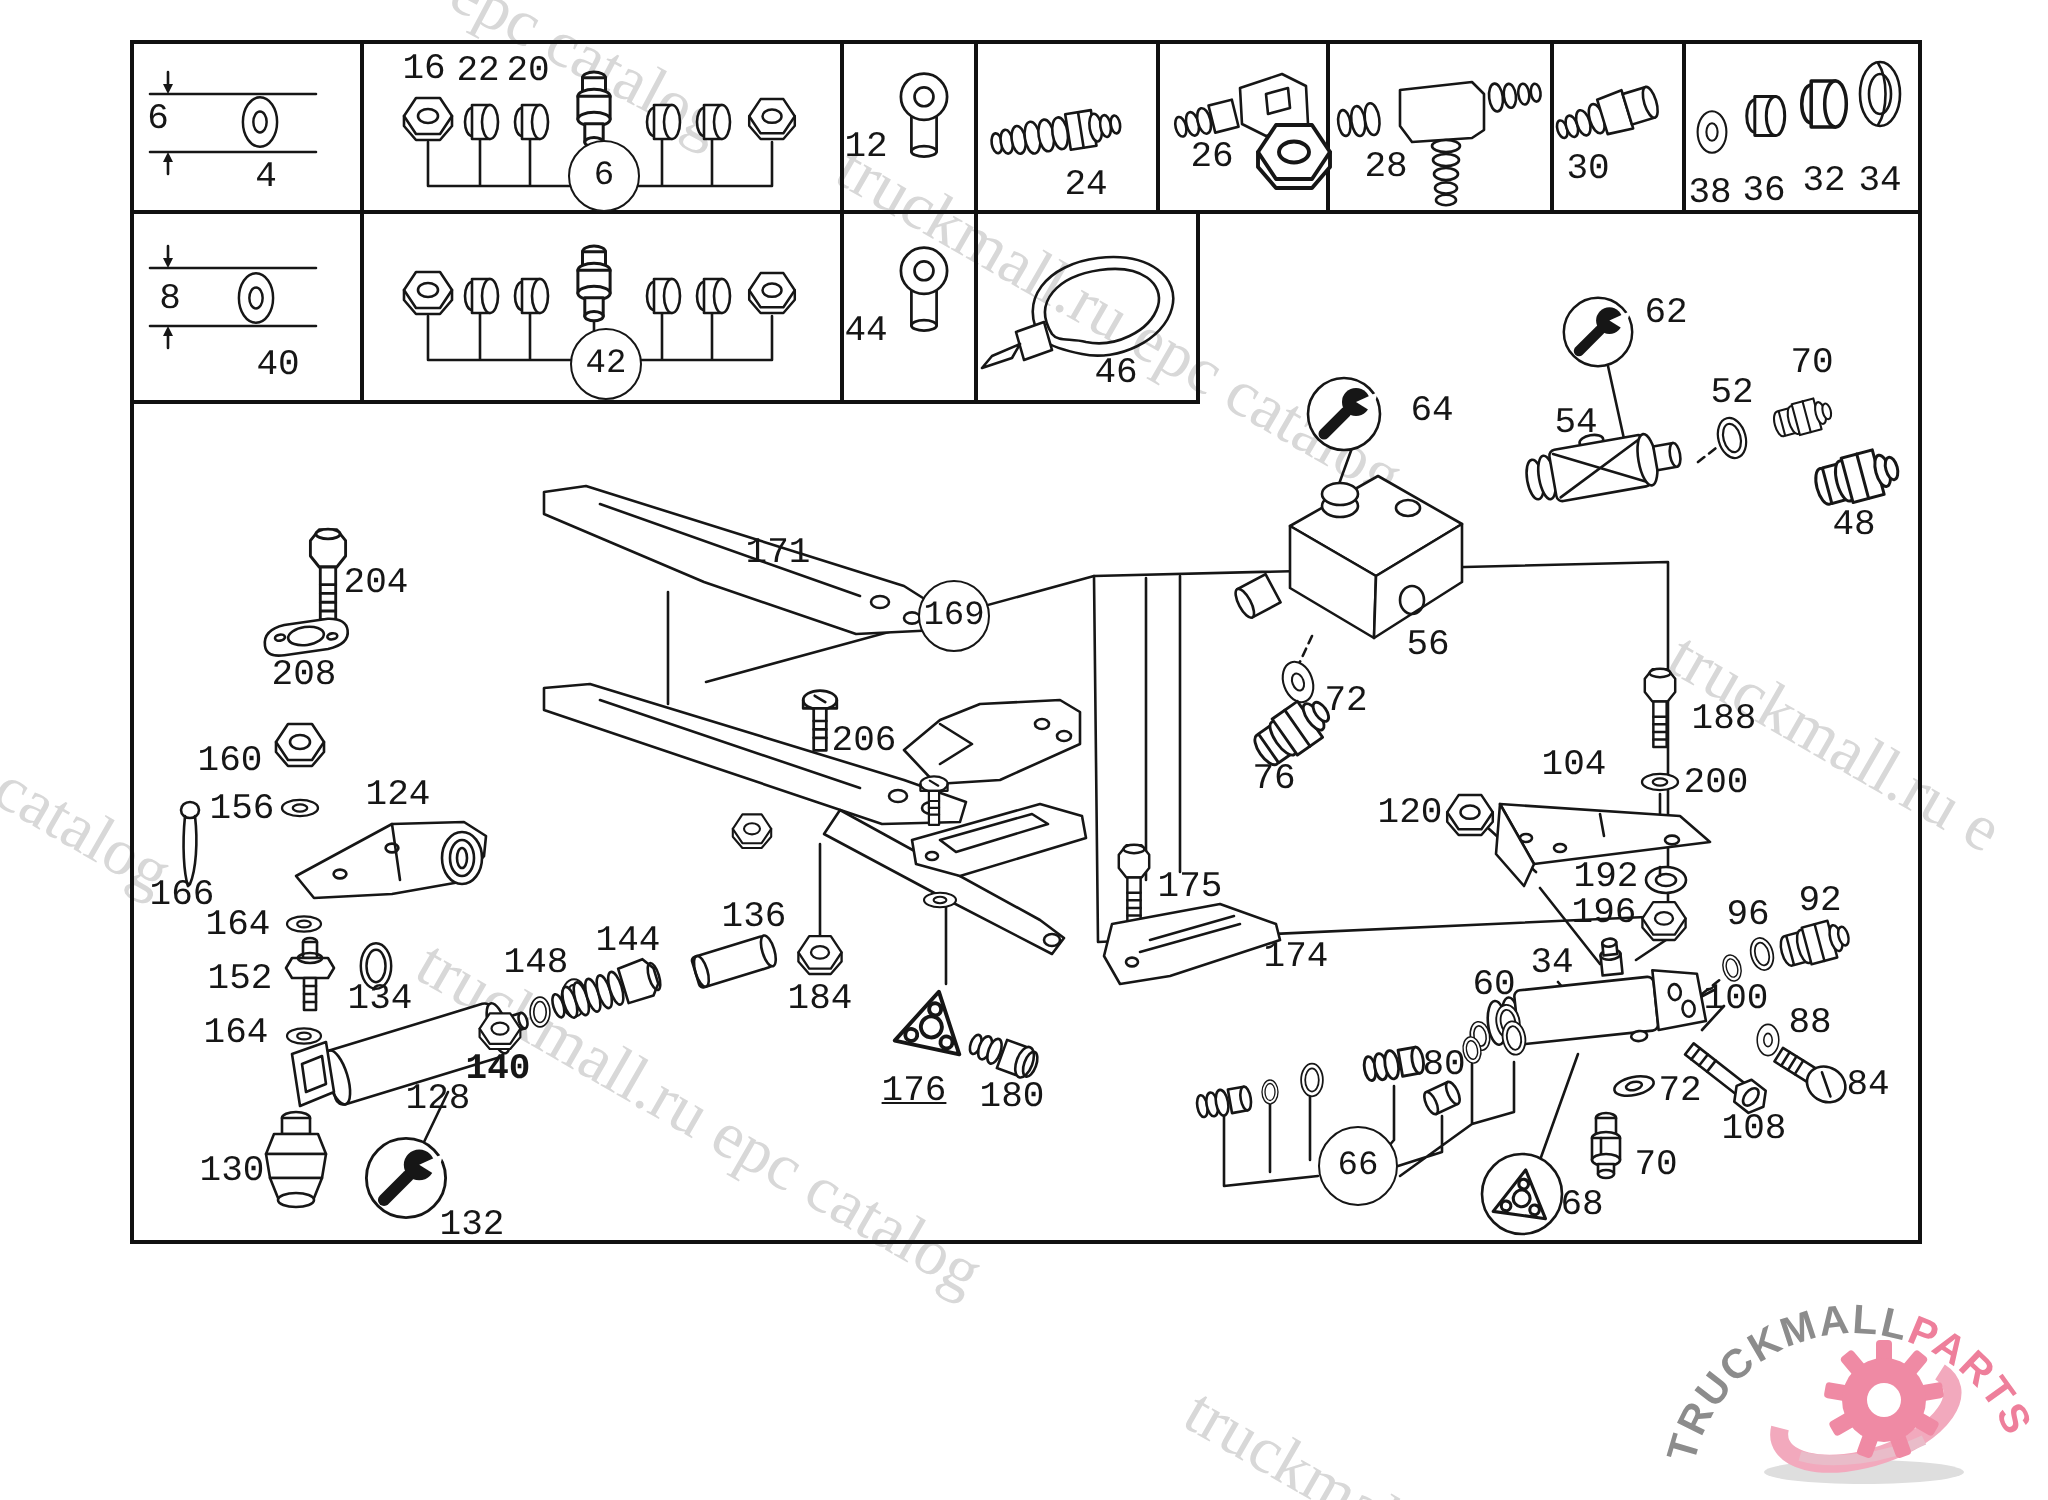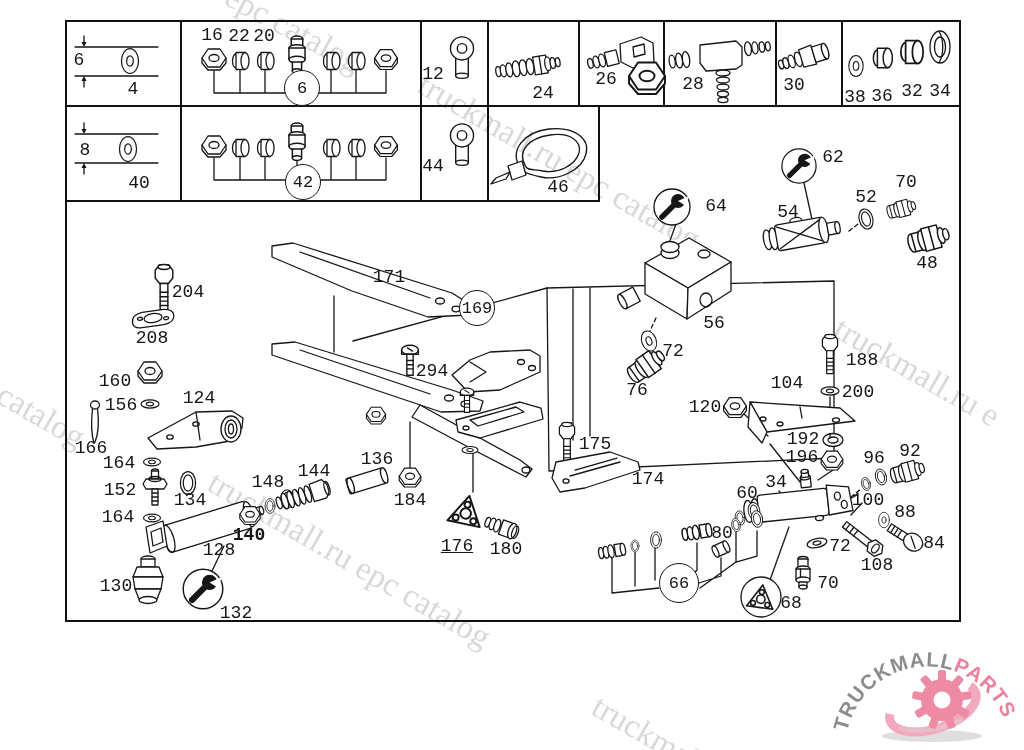--- a/index.html
+++ b/index.html
@@ -521,21 +521,21 @@
       <span class="part-label" style="left: 249px; top: 535px; font-weight: bold;">140</span>
       <span class="part-label" style="left: 219px; top: 550px;">128</span>
       <span class="part-label" style="left: 116px; top: 586px;">130</span>
       <span class="part-label" style="left: 236px; top: 593px; margin-top: 20px;">132</span>
       <span class="part-label" style="left: 314px; top: 471px;">144</span>
       <span class="part-label" style="left: 377px; top: 459px;">136</span>
       <span class="part-label" style="left: 410px; top: 500px;">184</span>
       <span class="part-label" style="left: 457px; top: 546px; text-decoration: underline;">176</span>
       <span class="part-label" style="left: 506px; top: 549px;">180</span>
       <span class="part-label" style="left: 389px; top: 277px;">171</span>
-      <span class="part-label" style="left: 432px; top: 371px;">294</span>
+      <span class="part-label" style="left: 432px; top: 371px;">206</span>
       <span class="part-label" style="left: 595px; top: 444px;">175</span>
       <span class="part-label" style="left: 648px; top: 479px;">174</span>
       <span class="part-label" style="left: 716px; top: 206px;">64</span>
       <span class="part-label" style="left: 833px; top: 157px;">62</span>
       <span class="part-label" style="left: 788px; top: 212px;">54</span>
       <span class="part-label" style="left: 866px; top: 197px;">52</span>
       <span class="part-label" style="left: 906px; top: 182px;">70</span>
       <span class="part-label" style="left: 927px; top: 263px;">48</span>
       <span class="part-label" style="left: 714px; top: 323px;">56</span>
       <span class="part-label" style="left: 673px; top: 351px;">72</span>

